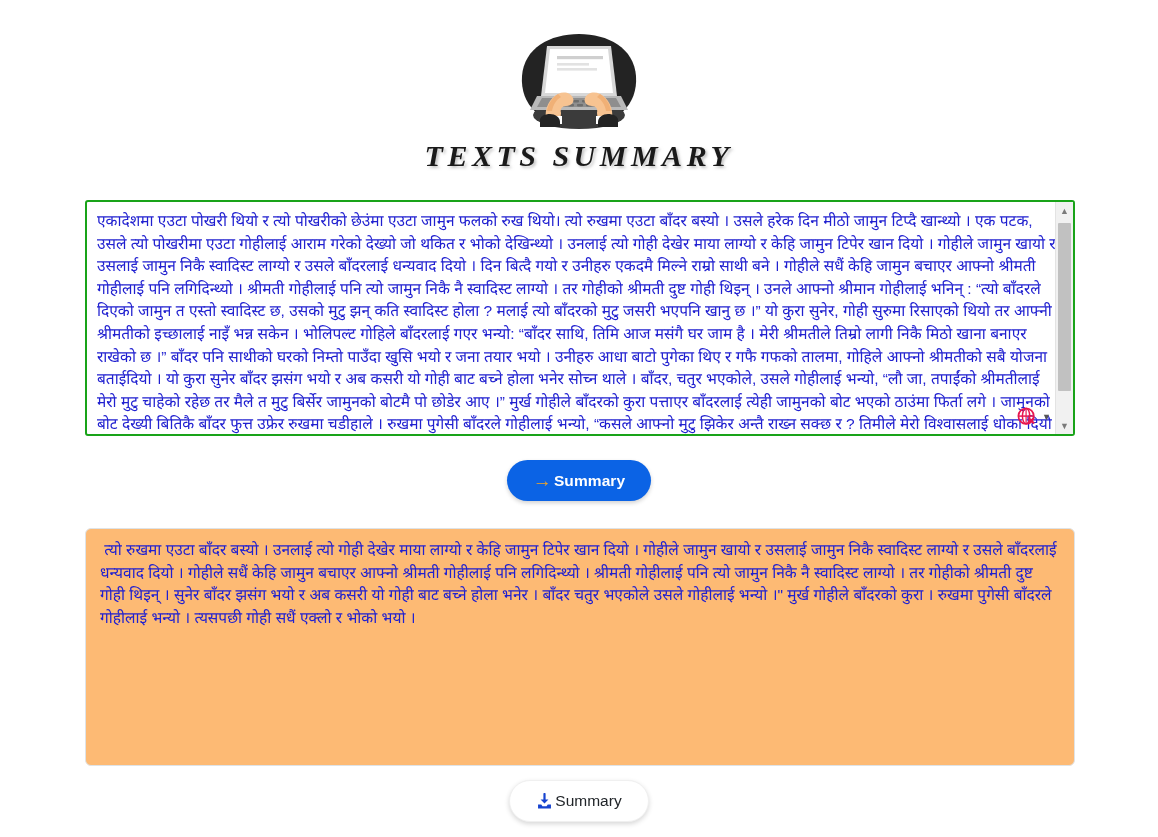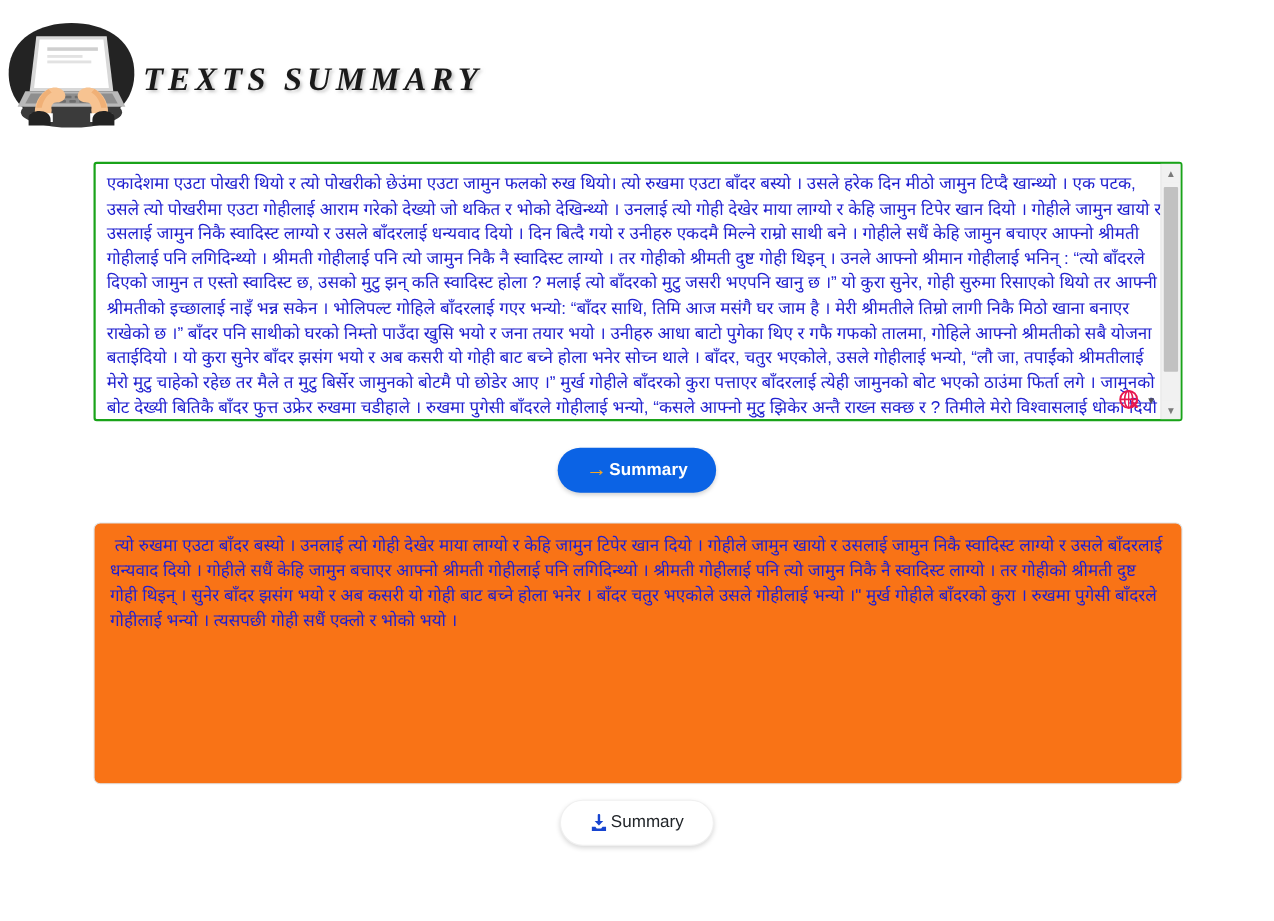--- a/index.html
+++ b/index.html
@@ -10,23 +10,23 @@
     width: 1158px;
     height: 837px;
     background: #ffffff;
     font-family: "Liberation Sans", sans-serif;
     overflow: hidden;
   }
 
   
   .header {
     width: 100%;
-    padding-top: 18px;
-    display: flex;
-    flex-direction: row;
+    padding-top: 31px;
+    display: flex;
+    flex-direction: column;
     align-items: center;
   }
   .logo-wrap {
     width: 130px;
     height: 100px;
     display: flex;
     align-items: center;
     justify-content: center;
   }
   .app-title {
@@ -155,21 +155,21 @@
     line-height: 1;
     margin-right: 1px;
   }
 
   
   .output-box {
     box-sizing: border-box;
     margin: 27px 0 0 85px;
     width: 990px;
     height: 238px;
-    background: #f97316;
+    background: #fdba74;
     border: 1px solid #dfe3e6;
     border-radius: 6px;
     padding: 10px 14px;
     color: #2020d0;
     font-family: "Liberation Sans", sans-serif;
     font-size: 15.5px;
     line-height: 22.6px;
     overflow: hidden;
     white-space: pre-wrap;
     word-break: break-word;

